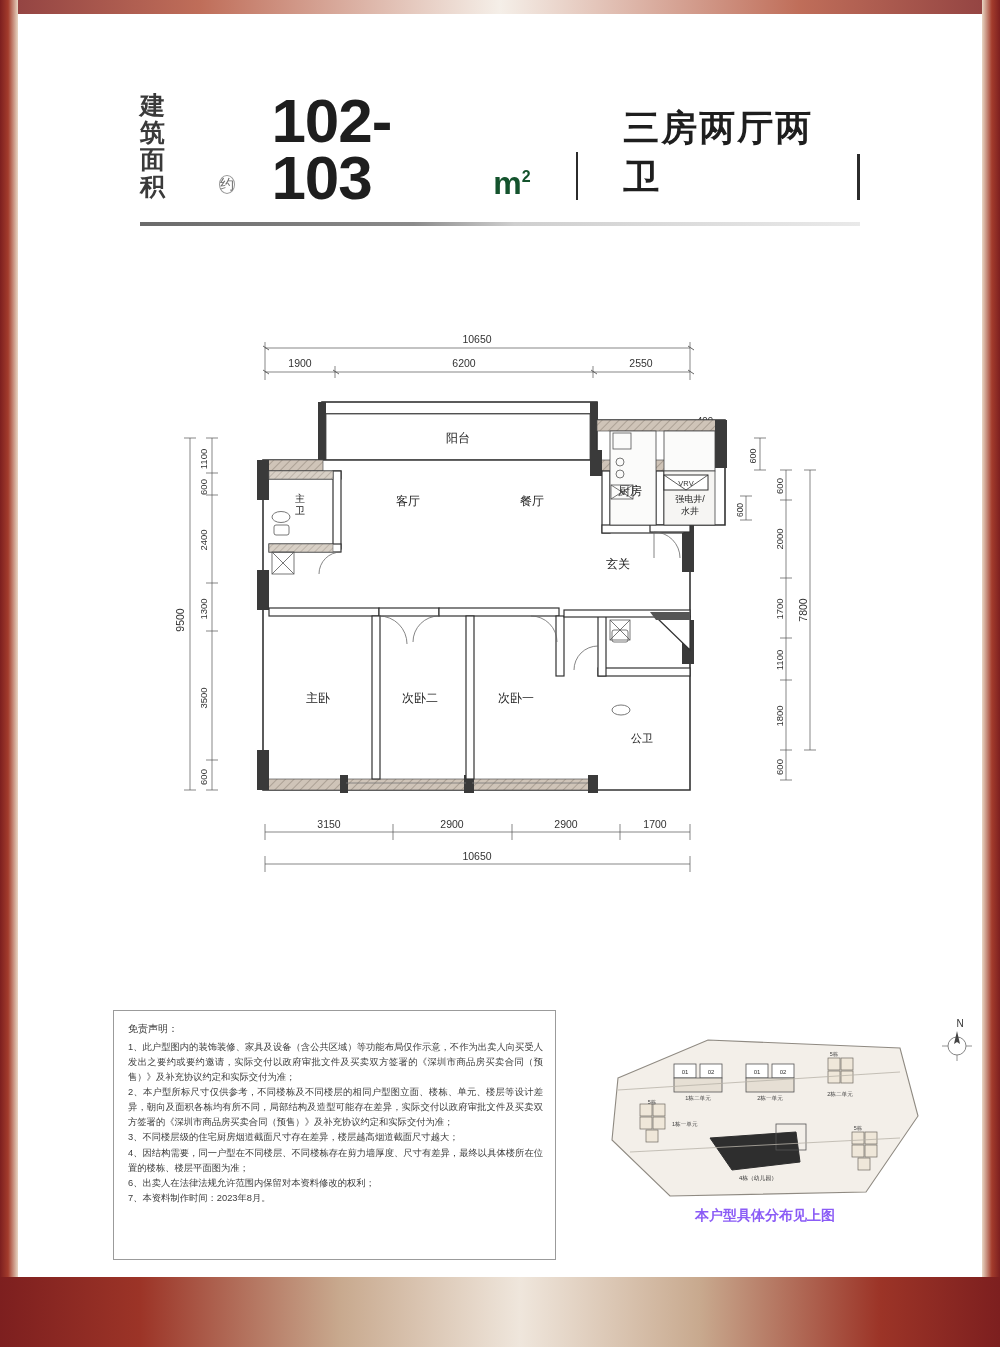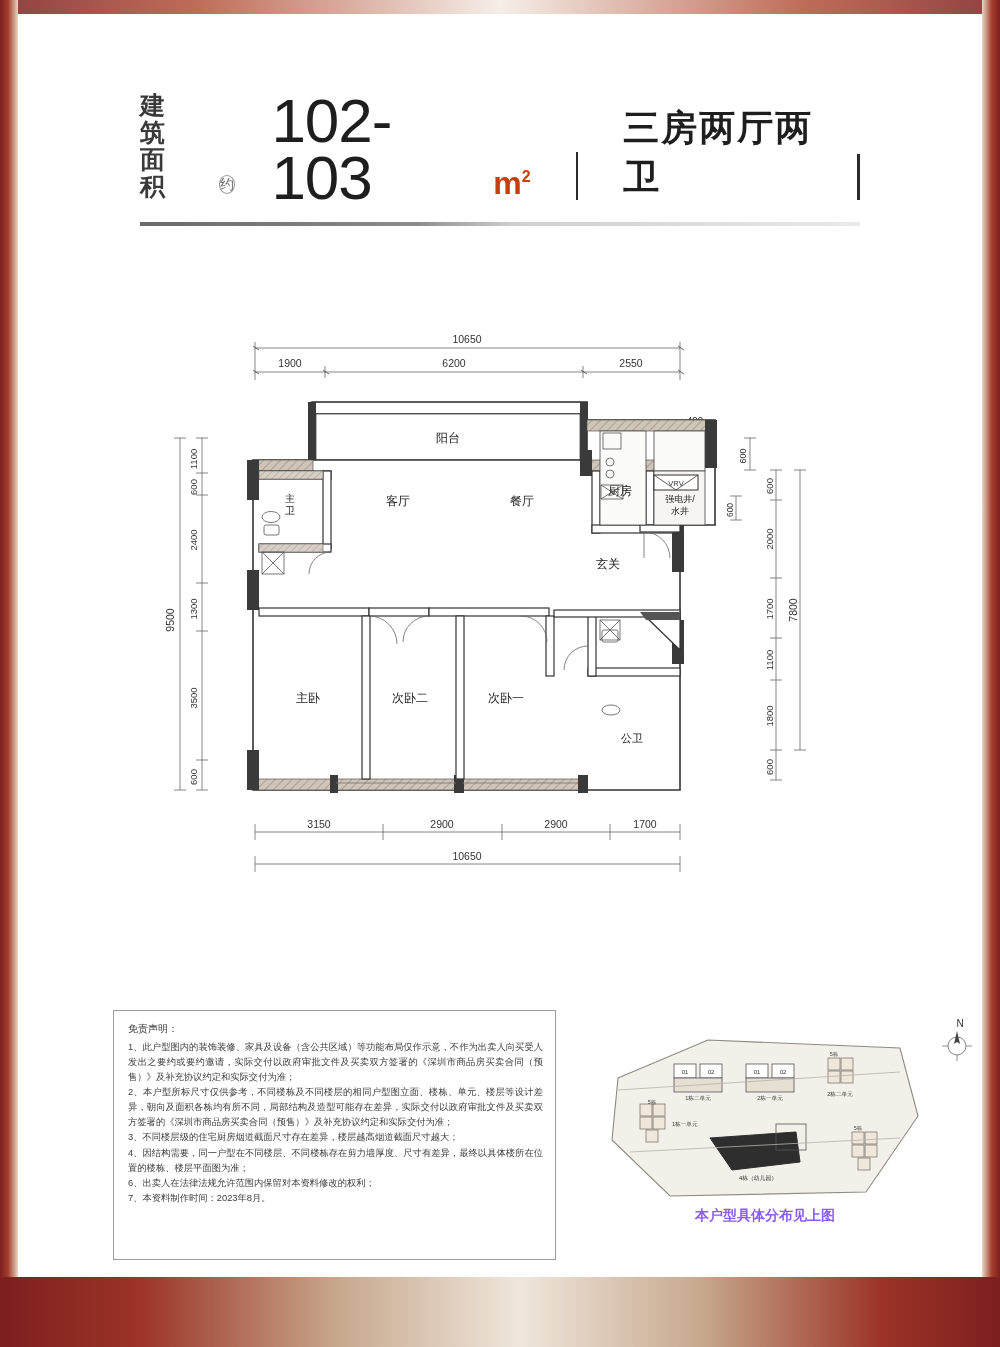--- a/index.html
+++ b/index.html
@@ -36,39 +36,39 @@
     font-size:25px; line-height:1.08; letter-spacing:1px;
     color:#3a3a3a; font-weight:700; padding-bottom:6px;
   }
   .approx {
     font-size:14px; color:#6d6d6d; padding:0 2px 12px 3px;
     border:1px solid #9a9a9a; border-radius:50%;
     width:19px; height:19px; line-height:17px; text-align:center;
     align-self:flex-end; margin:0 4px 12px 2px; padding:0;
   }
   .area-num {
-    font-size:62px; font-weight:400; letter-spacing:-1px;
+    font-size:62px; font-weight:700; letter-spacing:-1px;
     color:#1e1e1e; line-height:0.92;
   }
-  .unit { font-size:32px; font-weight:700; color:#c2410c; padding-bottom:4px;}
+  .unit { font-size:32px; font-weight:700; color:#14532d; padding-bottom:4px;}
   .unit sup { font-size:16px; }
   .divider-bar {
     width:3px; height:48px; background:#2b2b2b; margin:0 13px 6px 13px;
   }
   .layout-text {
     font-size:36px; font-weight:700; letter-spacing:2px; color:#1e1e1e;
     padding-bottom:4px;
   }
   .tail-bar { width:3px; height:46px; background:#2b2b2b; margin:0 0 6px 6px;}
   .rule {
     position:absolute; left:0; top:92px; width:720px; height:4px;
     background:linear-gradient(to right,#6a6a6a 0%,#8b8b8b 38%,#cfcfcf 52%,#e9e9e9 100%);
   }
   
-  .plan { position:absolute; left:140px; top:320px; width:720px; height:600px; }
+  .plan { position:absolute; left:150px; top:320px; width:720px; height:600px; }
   svg { display:block; }
   
   .disclaimer {
     position:absolute; left:113px; top:1010px; width:443px; height:250px;
     border:1px solid #9b9b9b; padding:10px 12px 8px 14px;
     font-size:9.3px; line-height:1.62; color:#3c3c3c;
   }
   .disclaimer .d-title { font-size:10px; margin-bottom:3px; }
   .disclaimer p { margin:0; text-align:justify; }
   

